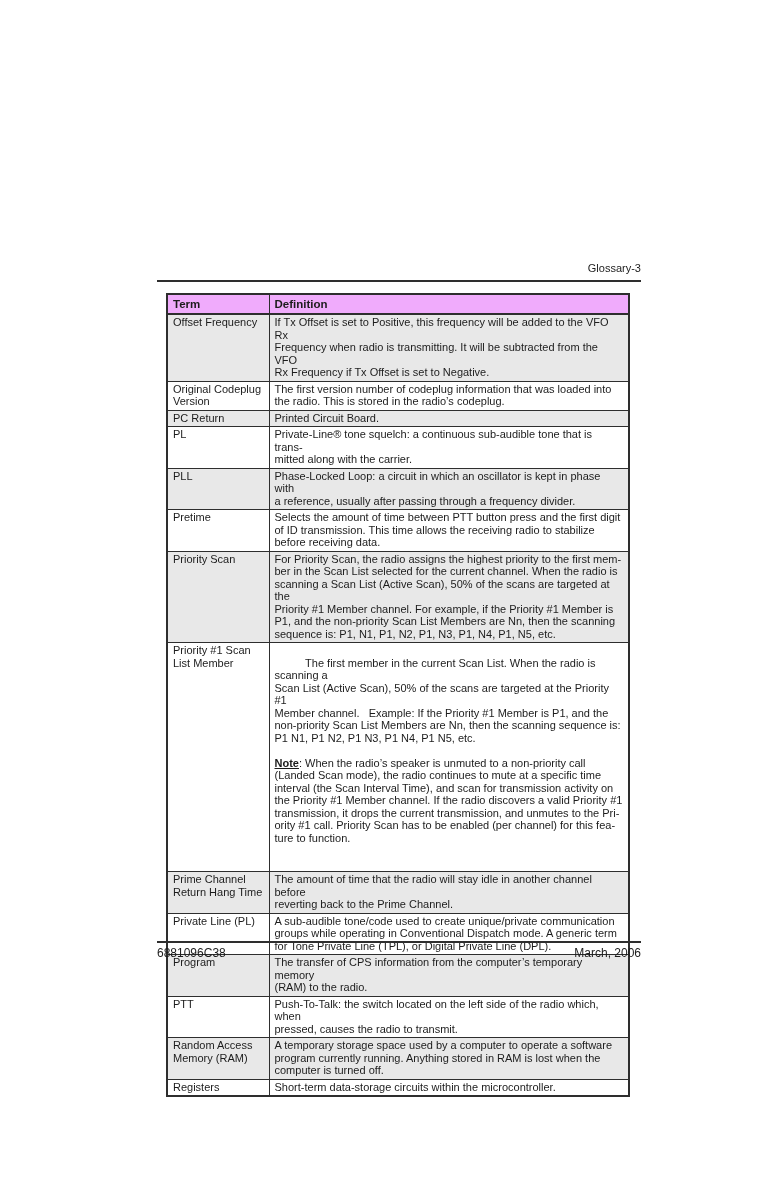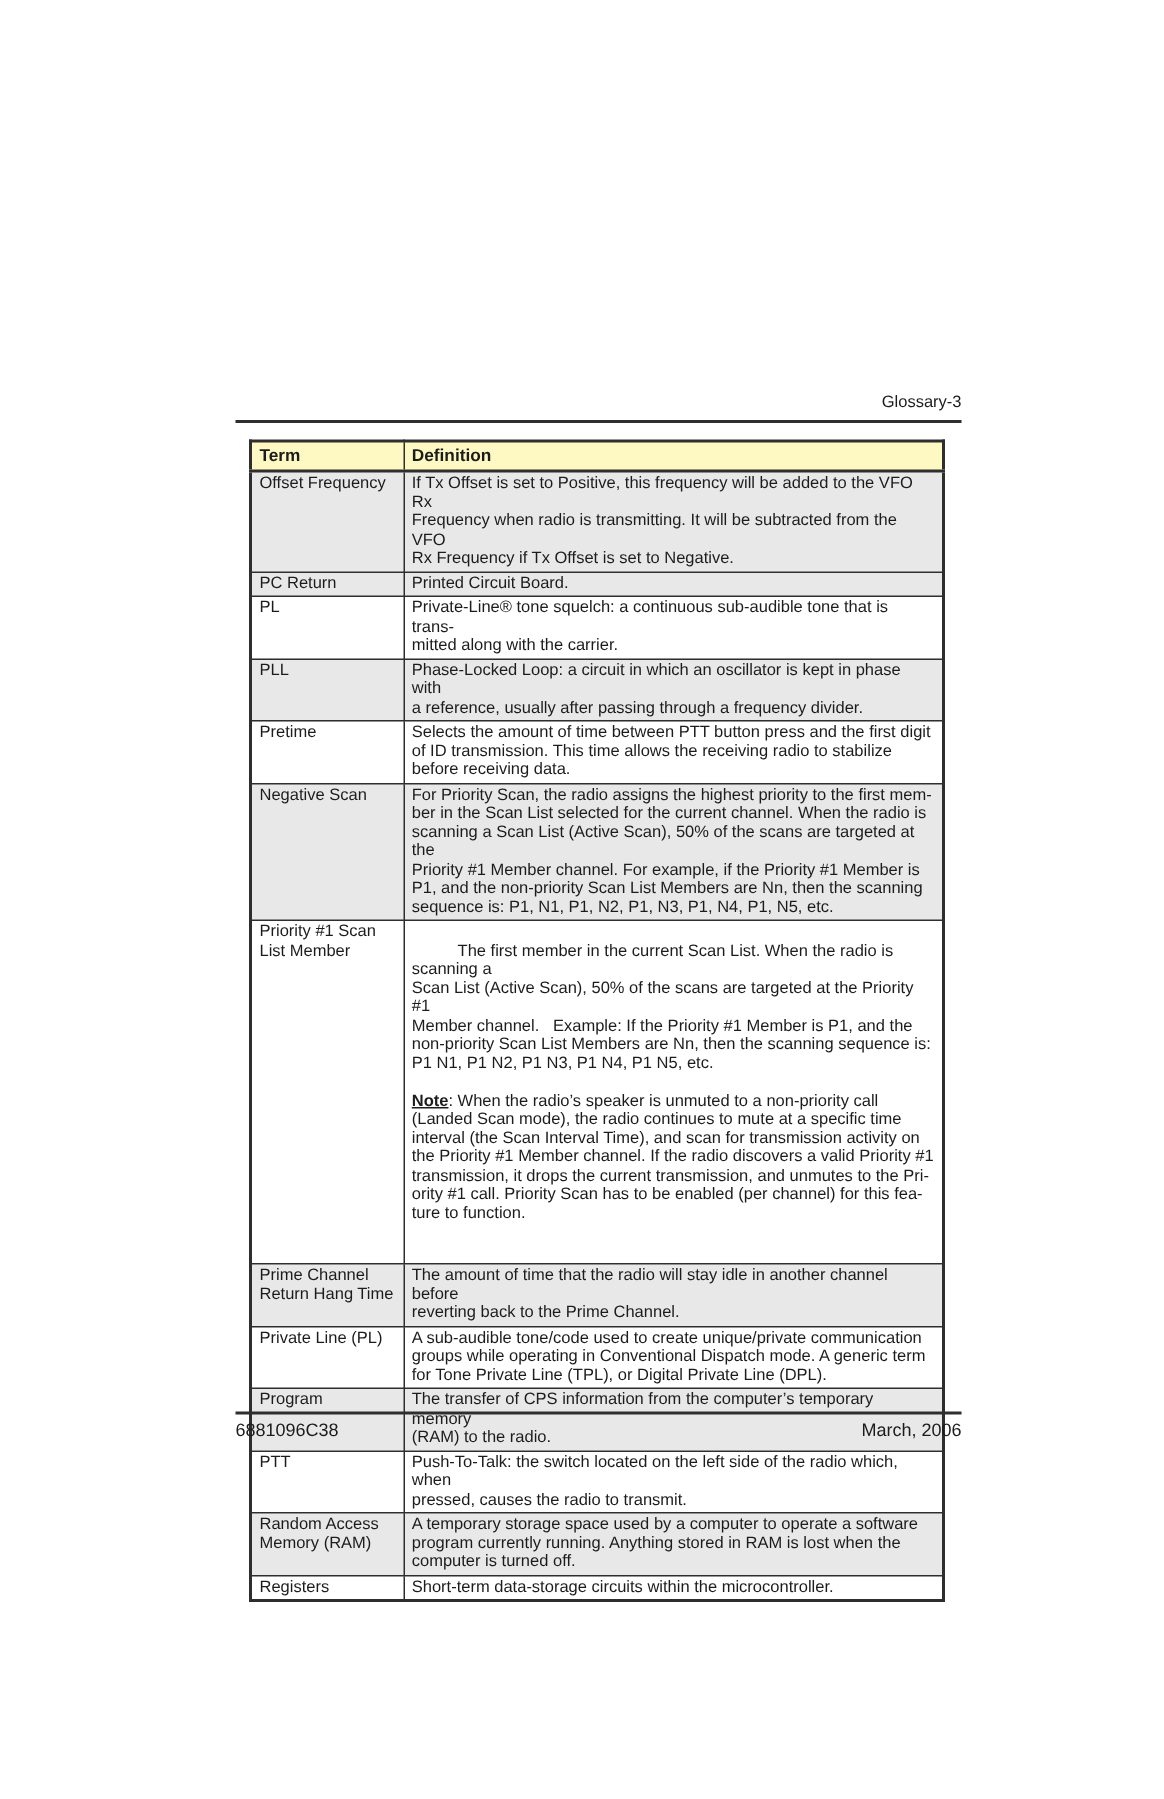--- a/index.html
+++ b/index.html
@@ -46,21 +46,21 @@
   table.glossary, table.glossary th, table.glossary td {
     border: 1px solid var(--border);
   }
   table.glossary { border: 2px solid var(--border); }
   table.glossary th {
     border-bottom: 2px solid var(--border);
     text-align: left;
     font-size: 11.5px;
     font-weight: bold;
     padding: 3px 5px;
-    background: #fef9c3;
+    background: #f0abfc;
   }
   table.glossary td {
     vertical-align: top;
     font-size: 11px;
     line-height: 12.5px;
     padding: 1px 5px 2px 5px;
     white-space: pre-wrap;
   }
   col.c-term { width: 102px; }
   col.c-def  { width: 360px; }
@@ -107,20 +107,26 @@
         <th>Definition</th>
       </tr>
     </thead>
     <tbody>
       <tr class="shaded">
         <td>Offset Frequency</td>
         <td>If Tx Offset is set to Positive, this frequency will be added to the VFO Rx
 Frequency when radio is transmitting. It will be subtracted from the VFO
 Rx Frequency if Tx Offset is set to Negative.</td>
       </tr>
+      <tr>
+        <td>Original Codeplug
+Version</td>
+        <td>The first version number of codeplug information that was loaded into
+the radio. This is stored in the radio’s codeplug.</td>
+      </tr>
       <tr class="shaded">
         <td>PC Return</td>
         <td>Printed Circuit Board.</td>
       </tr>
       <tr>
         <td>PL</td>
         <td>Private-Line® tone squelch: a continuous sub-audible tone that is trans-
 mitted along with the carrier.</td>
       </tr>
       <tr class="shaded">
@@ -128,21 +134,21 @@
         <td>Phase-Locked Loop: a circuit in which an oscillator is kept in phase with
 a reference, usually after passing through a frequency divider.</td>
       </tr>
       <tr>
         <td>Pretime</td>
         <td>Selects the amount of time between PTT button press and the first digit
 of ID transmission. This time allows the receiving radio to stabilize
 before receiving data.</td>
       </tr>
       <tr class="shaded">
-        <td>Negative Scan</td>
+        <td>Priority Scan</td>
         <td>For Priority Scan, the radio assigns the highest priority to the first mem-
 ber in the Scan List selected for the current channel. When the radio is
 scanning a Scan List (Active Scan), 50% of the scans are targeted at the
 Priority #1 Member channel. For example, if the Priority #1 Member is
 P1, and the non-priority Scan List Members are Nn, then the scanning
 sequence is: P1, N1, P1, N2, P1, N3, P1, N4, P1, N5, etc.</td>
       </tr>
       <tr>
         <td>Priority #1 Scan
 List Member</td>

